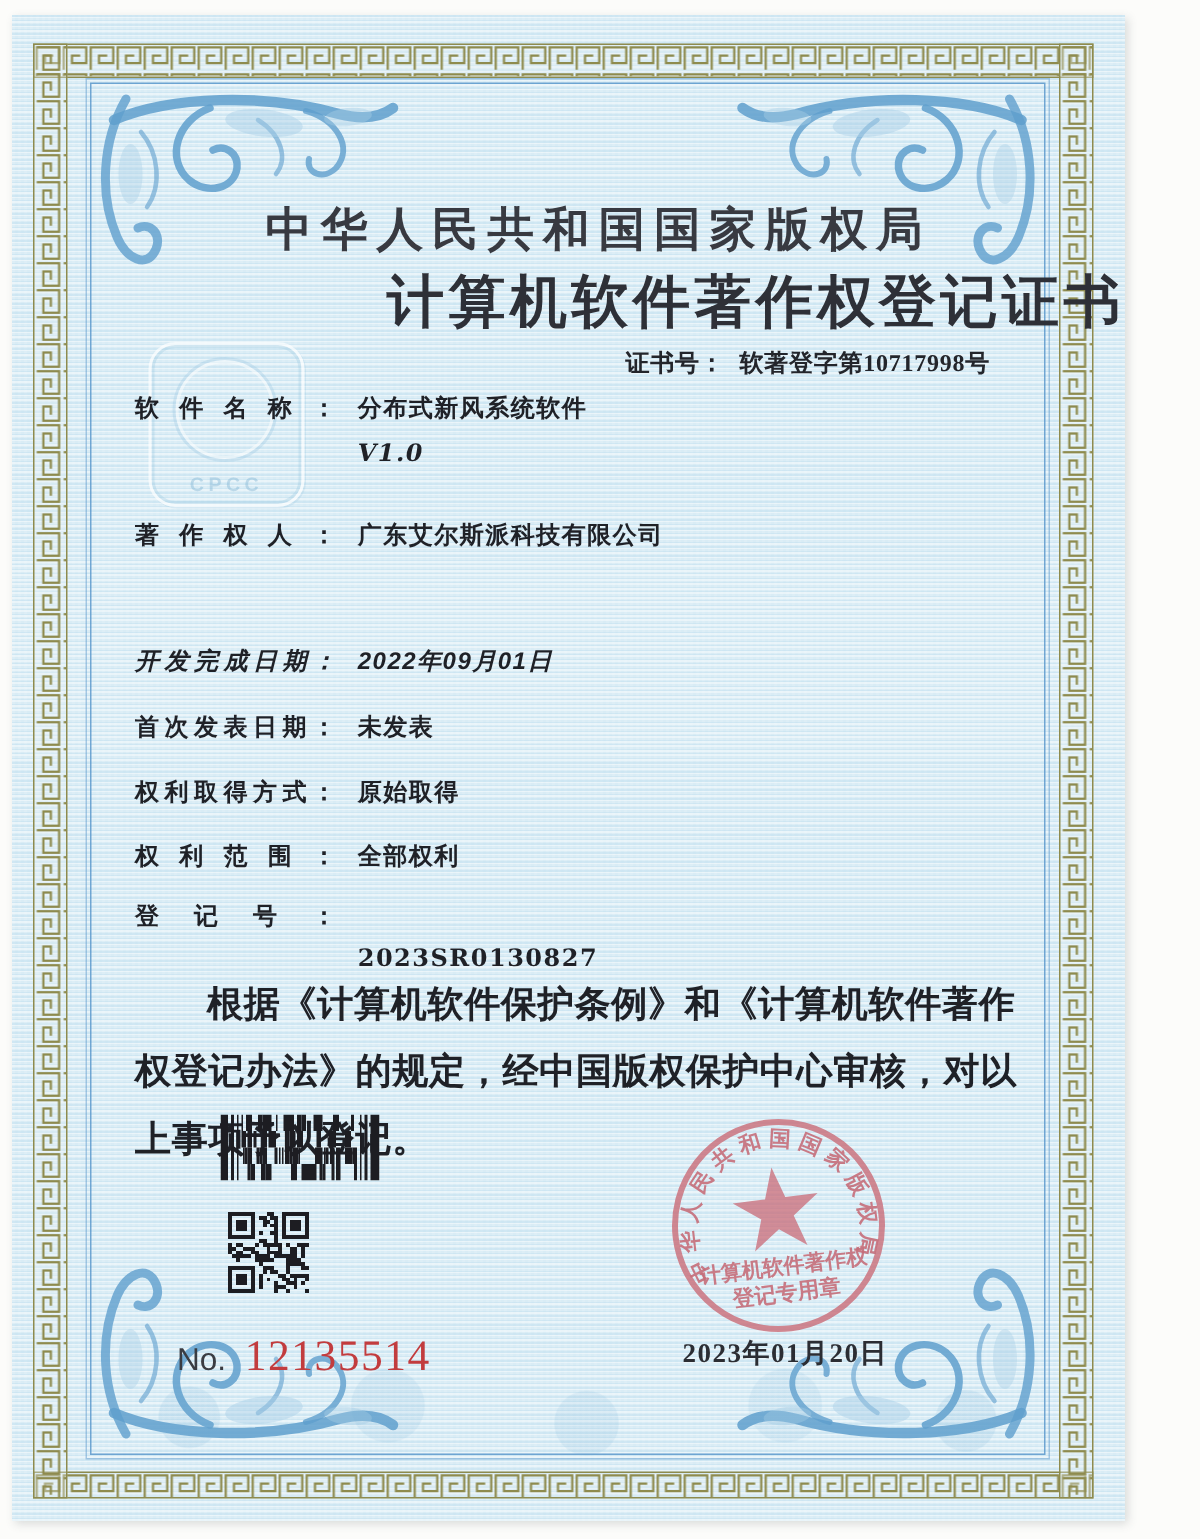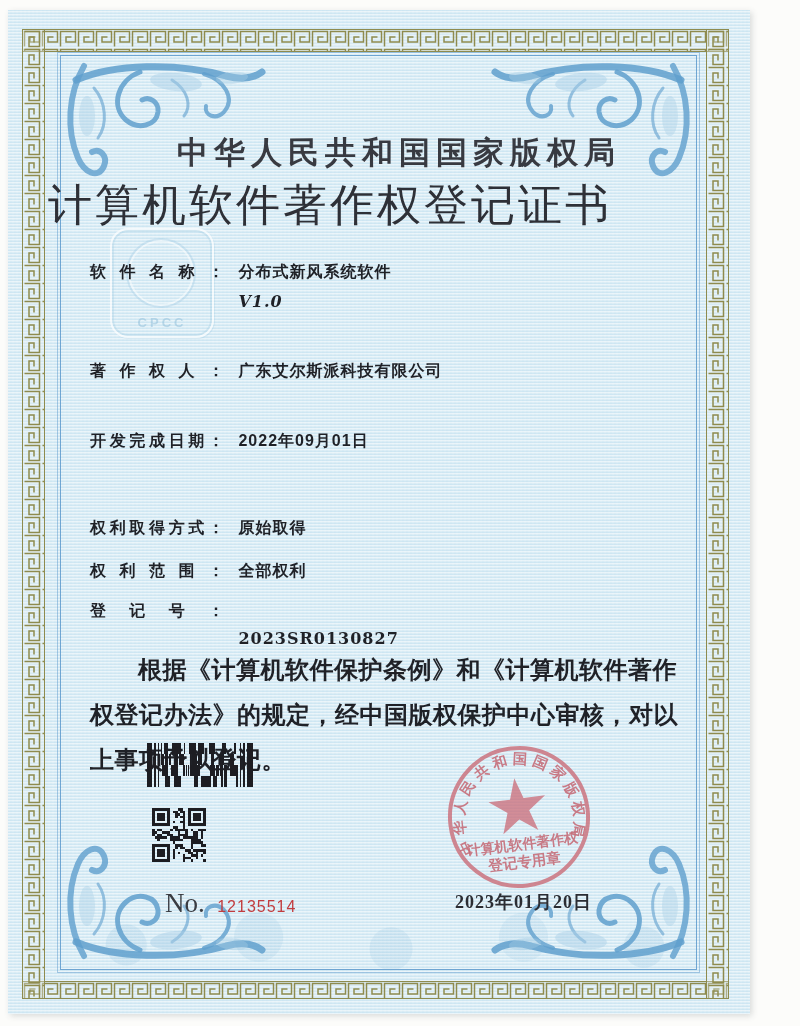--- a/index.html
+++ b/index.html
@@ -41,43 +41,43 @@
     position:absolute;left:70px;right:70px;top:892px;height:78px;pointer-events:none;
     background-image:
       radial-gradient(circle at 8% 55%, rgba(110,170,210,.14) 0 20px, rgba(110,170,210,0) 21px),
       radial-gradient(circle at 30% 45%, rgba(110,170,210,.12) 0 24px, rgba(110,170,210,0) 25px),
       radial-gradient(circle at 52% 60%, rgba(110,170,210,.12) 0 21px, rgba(110,170,210,0) 22px),
       radial-gradient(circle at 74% 45%, rgba(110,170,210,.11) 0 24px, rgba(110,170,210,0) 25px),
       radial-gradient(circle at 94% 58%, rgba(110,170,210,.14) 0 20px, rgba(110,170,210,0) 21px);
   }
   
   .cpcc{
-    position:absolute;left:102px;top:218px;width:100px;height:106px;border-radius:18px;
+    position:absolute;left:91px;top:218px;width:100px;height:106px;border-radius:18px;
     border:2px solid rgba(255,255,255,.85);
     box-shadow:inset 0 0 0 2px rgba(150,196,222,.38), 1px 1px 0 rgba(150,196,222,.30);
     opacity:.8;
   }
   .cpcc::before{
     content:"";position:absolute;left:14px;top:8px;width:66px;height:66px;border-radius:50%;
     border:2px solid rgba(152,198,224,.40);box-shadow:inset 0 0 0 2px rgba(255,255,255,.6);
   }
   .cpcc-label{
     position:absolute;left:0;right:0;bottom:6px;text-align:center;
     font-size:13px;letter-spacing:3px;color:rgba(130,180,212,.55);font-weight:700;
   }
   
   .authority{
     position:absolute;left:40px;right:0;top:122px;text-align:center;
     font-family:"Liberation Serif",serif;font-weight:700;
     font-size:31px;letter-spacing:6px;color:#383a41;
   }
   .cert-title{
-    position:absolute;left:40px;right:0;top:166px;text-align:left;
-    font-family:"Liberation Serif",serif;font-weight:400;
-    font-size:44px;letter-spacing:3px;color:#2e3037;
+    position:absolute;left:40px;right:0;top:166px;text-align:right;
+    font-family:"Liberation Serif",serif;font-weight:700;
+    font-size:38px;letter-spacing:3px;color:#2e3037;
   }
   .certno{
     position:absolute;top:222px;right:90px;
     font-size:16px;font-weight:700;color:#23252b;letter-spacing:.5px;
   }
   .certno .val{margin-left:10px;font-family:"Liberation Serif",serif;}
   .row{position:absolute;left:82px;font-size:16px;font-weight:700;color:#1f2127;white-space:nowrap;}
   .row .lbl{display:inline-block;width:134px;text-align:justify;text-align-last:justify;vertical-align:top;}
   .row .val{display:inline-block;margin-left:10px;vertical-align:top;letter-spacing:1px;}
   .val-ascii{font-family:"DejaVu Serif",serif;margin-top:28px;}
@@ -87,22 +87,22 @@
     font-size:24px;font-weight:700;color:#1f2127;line-height:45px;
     text-indent:2em;letter-spacing:.5px;
   }
   
   .barcode{position:absolute;left:139px;top:733px;width:106px;height:44px;}
   .qrcode{position:absolute;left:144px;top:798px;width:54px;height:54px;}
   
   .seal{position:absolute;left:436px;top:732px;width:150px;height:150px;transform:rotate(-7deg);opacity:.92;}
   
   .serial{position:absolute;left:110px;top:878px;white-space:nowrap;}
-  .serial .no{font-family:Liberation Serif, serif;font-size:27px;color:#3a3c42;margin-left:47px;}
-  .serial .num{font-family:Liberation Sans, sans-serif;font-size:16px;color:#c23c3e;letter-spacing:1px;margin-left:8px;}
+  .serial .no{font-family:Liberation Sans, sans-serif;font-size:21px;color:#3a3c42;}
+  .serial .num{font-family:Liberation Serif, serif;font-size:29px;color:#c23c3e;letter-spacing:1px;margin-left:8px;}
   .issue-date{
     position:absolute;left:447px;top:880px;
     font-family:"Liberation Serif",serif;font-weight:700;font-size:18px;color:#2b2d33;letter-spacing:1px;
   }
   .hidden-defs{position:absolute;width:0;height:0;overflow:hidden;}
 </style>
 </head>
 <body>
 
 <svg class="hidden-defs" aria-hidden="true">
@@ -171,35 +171,42 @@
       </svg>
 
     <div class="medallions"></div>
 
     <div class="cpcc">
       <div class="cpcc-label">CPCC</div>
     </div>
 
     <div class="authority">中华人民共和国国家版权局</div>
     <div class="cert-title">计算机软件著作权登记证书</div>
+    <div class="certno">
+      <span>证书号：</span><span class="val">软著登字第10717998号</span>
+    </div>
 
     <div class="row" style="top:252px;">
       <span class="lbl">软件名称：</span>
       <span class="val">
         <div>分布式新风系统软件</div>
         <div class="ver">V1.0</div>
       </span>
     </div>
-    <div class="row" style="top:351px;">
+    <div class="row" style="top:337px;">
       <span class="lbl">著作权人：</span>
       <span class="val">广东艾尔斯派科技有限公司</span>
     </div>
-    <div class="row" style="top:421px;">
+    <div class="row" style="top:421px;font-style:italic;">
       <span class="lbl">开发完成日期：</span>
       <span class="val">2022年09月01日</span>
+    </div>
+    <div class="row" style="top:465px;">
+      <span class="lbl">首次发表日期：</span>
+      <span class="val">未发表</span>
     </div>
     <div class="row" style="top:508px;">
       <span class="lbl">权利取得方式：</span>
       <span class="val">原始取得</span>
     </div>
     <div class="row" style="top:551px;">
       <span class="lbl">权利范围：</span>
       <span class="val">全部权利</span>
     </div>
     <div class="row" style="top:591px;">

